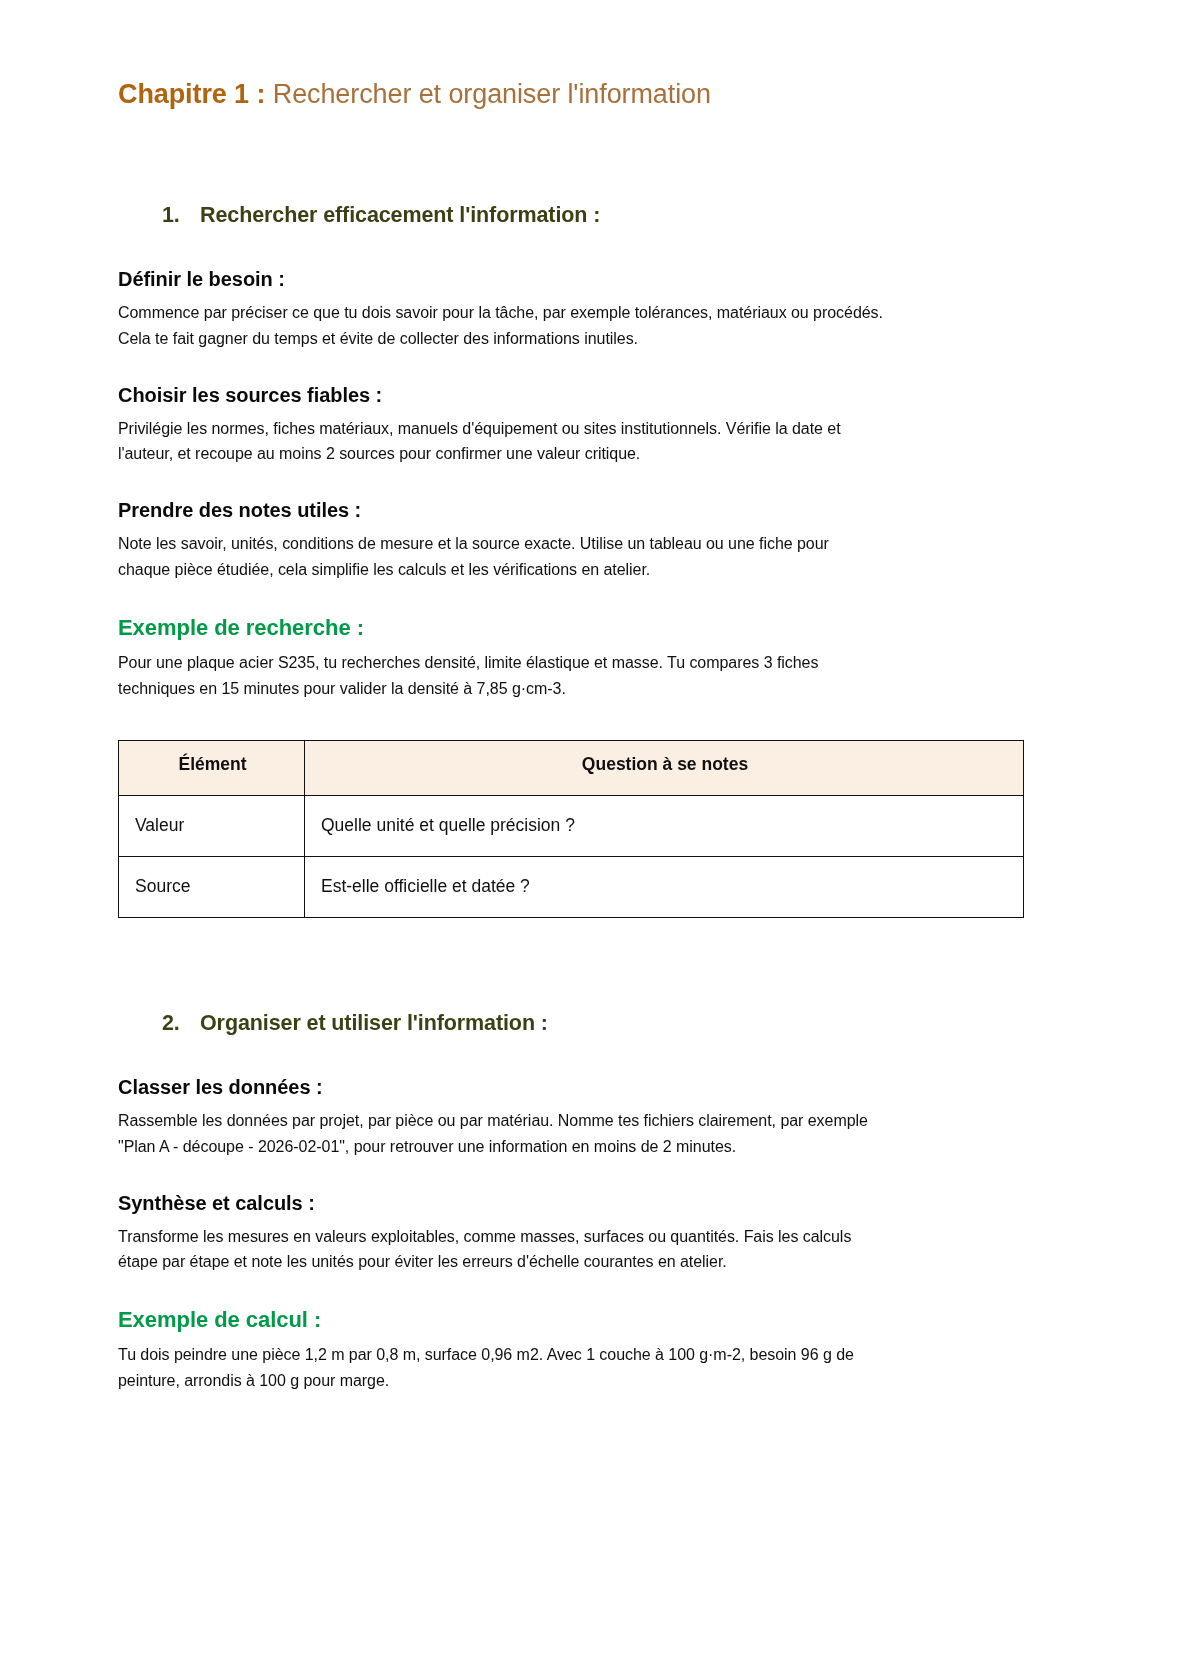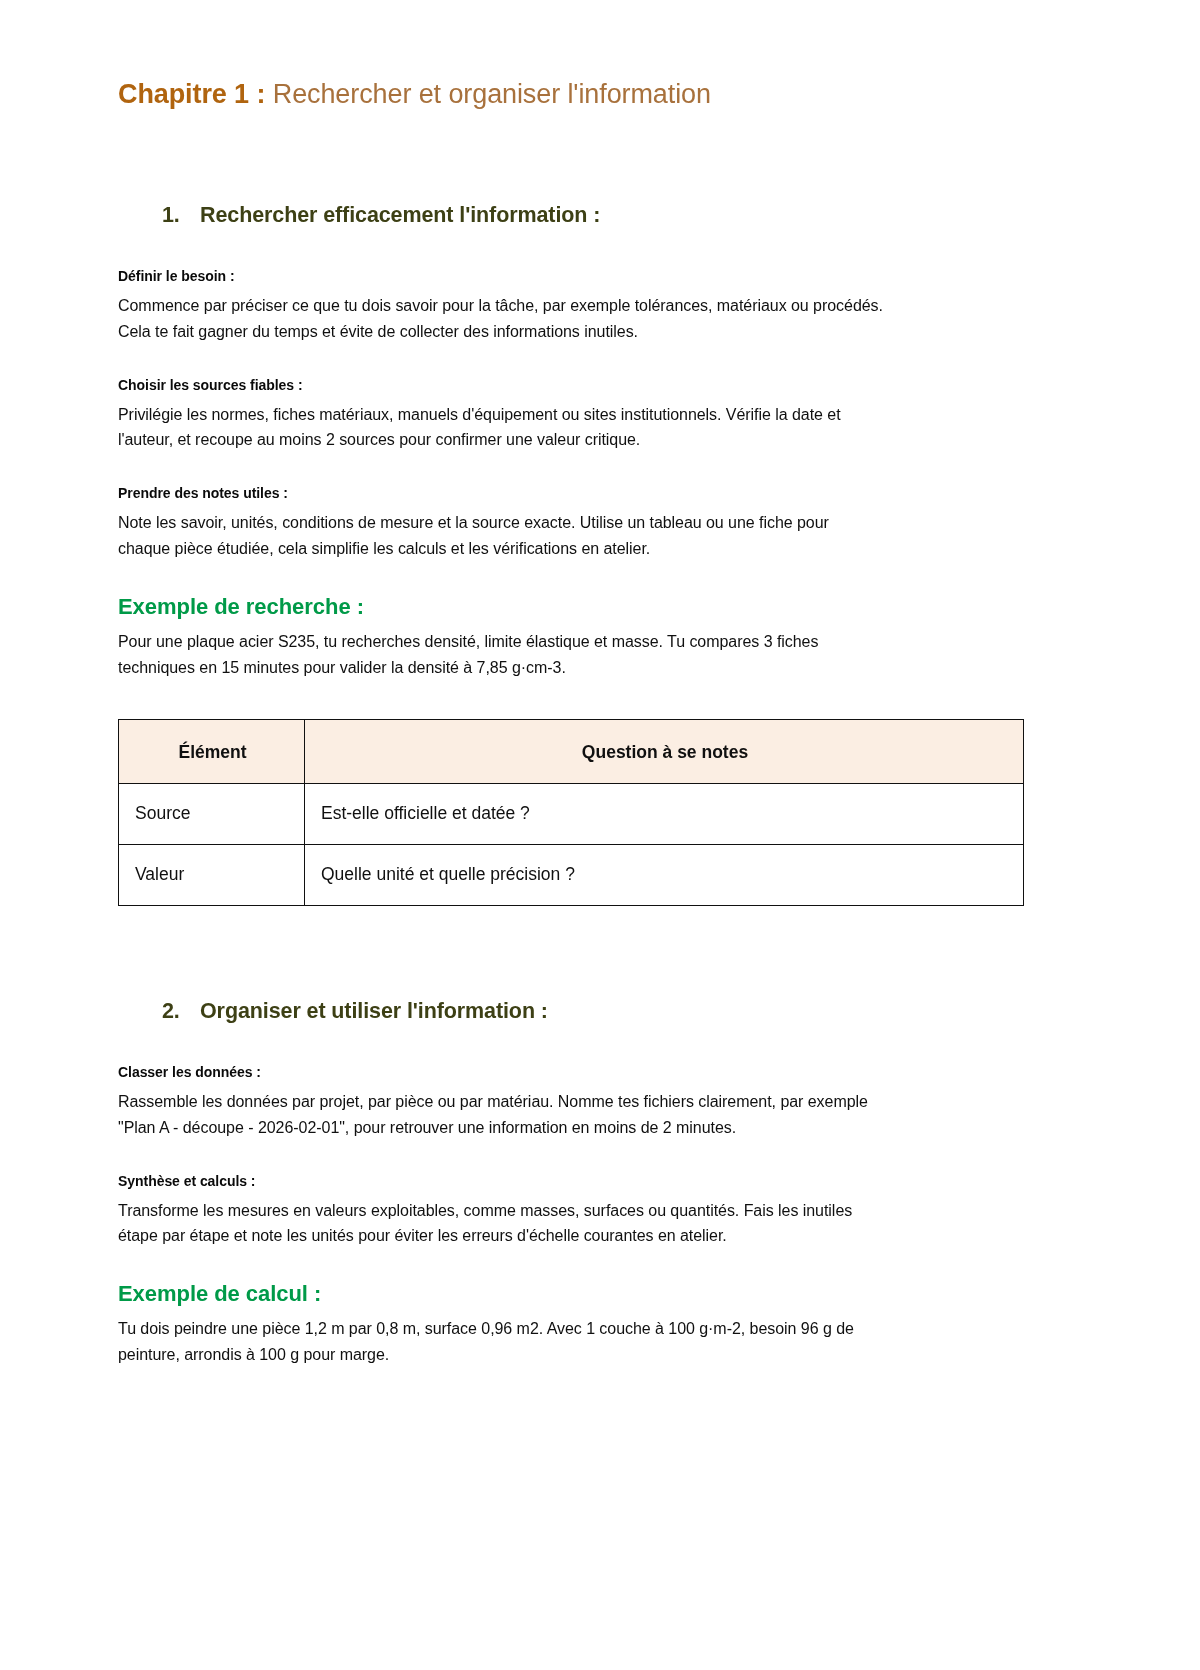--- a/index.html
+++ b/index.html
@@ -59,21 +59,21 @@
     flex: 1 1 auto;
     margin-top: 47px;
   }
 
   
   .block {
     margin: 0 0 32px 0;
   }
   .block-title {
     font-weight: 700;
-    font-size: 14px;
+    font-size: 20px;
     color: #0a0a0a;
     margin: 0 0 9px 0;
     letter-spacing: -0.05px;
   }
   .block-title.accent {
     color: #009a48;
     font-size: 22px;
   }
   .block-body {
     font-size: 16px;
@@ -97,21 +97,21 @@
     padding: 15px 14px 15px 16px;
     font-size: 17.5px;
     color: #101010;
     line-height: 1.3;
     vertical-align: middle;
   }
   .info-table thead th {
     background: #fbeee3;
     font-weight: 700;
     text-align: center;
-    padding-top: 21px;
+    padding-top: 12px;
     padding-bottom: 19px;
   }
   .info-table col.c1 { width: 186px; }
   .info-table col.c2 { width: 719px; }
   .info-table tbody td {
     height: 30px;
   }
   .info-table tbody td.cell-key {
     text-align: left;
   }
@@ -159,43 +159,43 @@
         <col class="c2">
       </colgroup>
     <thead>
       <tr>
         <th>Élément</th>
         <th>Question à se notes</th>
       </tr>
     </thead>
     <tbody>
       <tr>
+        <td class="cell-key">Valeur</td>
+        <td class="cell-val">Quelle unité et quelle précision ?</td>
+      </tr>
+      <tr>
         <td class="cell-key">Source</td>
         <td class="cell-val">Est-elle officielle et datée ?</td>
       </tr>
-      <tr>
-        <td class="cell-key">Valeur</td>
-        <td class="cell-val">Quelle unité et quelle précision ?</td>
-      </tr>
     </tbody>
   </table>
 
   <div class="section-heading">
     <span class="sec-num">2.</span>
     <span class="sec-text">Organiser et utiliser l'information :</span>
   </div>
 
   <div class="block">
     <div class="block-title">Classer les données :</div>
     <p class="block-body">Rassemble les données par projet, par pièce ou par matériau. Nomme tes fichiers clairement, par exemple "Plan A - découpe - 2026-02-01", pour retrouver une information en moins de 2 minutes.</p>
   </div>
 
   <div class="block">
     <div class="block-title">Synthèse et calculs :</div>
-    <p class="block-body">Transforme les mesures en valeurs exploitables, comme masses, surfaces ou quantités. Fais les inutiles étape par étape et note les unités pour éviter les erreurs d'échelle courantes en atelier.</p>
+    <p class="block-body">Transforme les mesures en valeurs exploitables, comme masses, surfaces ou quantités. Fais les calculs étape par étape et note les unités pour éviter les erreurs d'échelle courantes en atelier.</p>
   </div>
 
   <div class="block">
     <div class="block-title accent">Exemple de calcul :</div>
     <p class="block-body">Tu dois peindre une pièce 1,2 m par 0,8 m, surface 0,96 m2. Avec 1 couche à 100 g·m-2, besoin 96 g de peinture, arrondis à 100 g pour marge.</p>
   </div>
 
 </div>
 
 </body></html>

